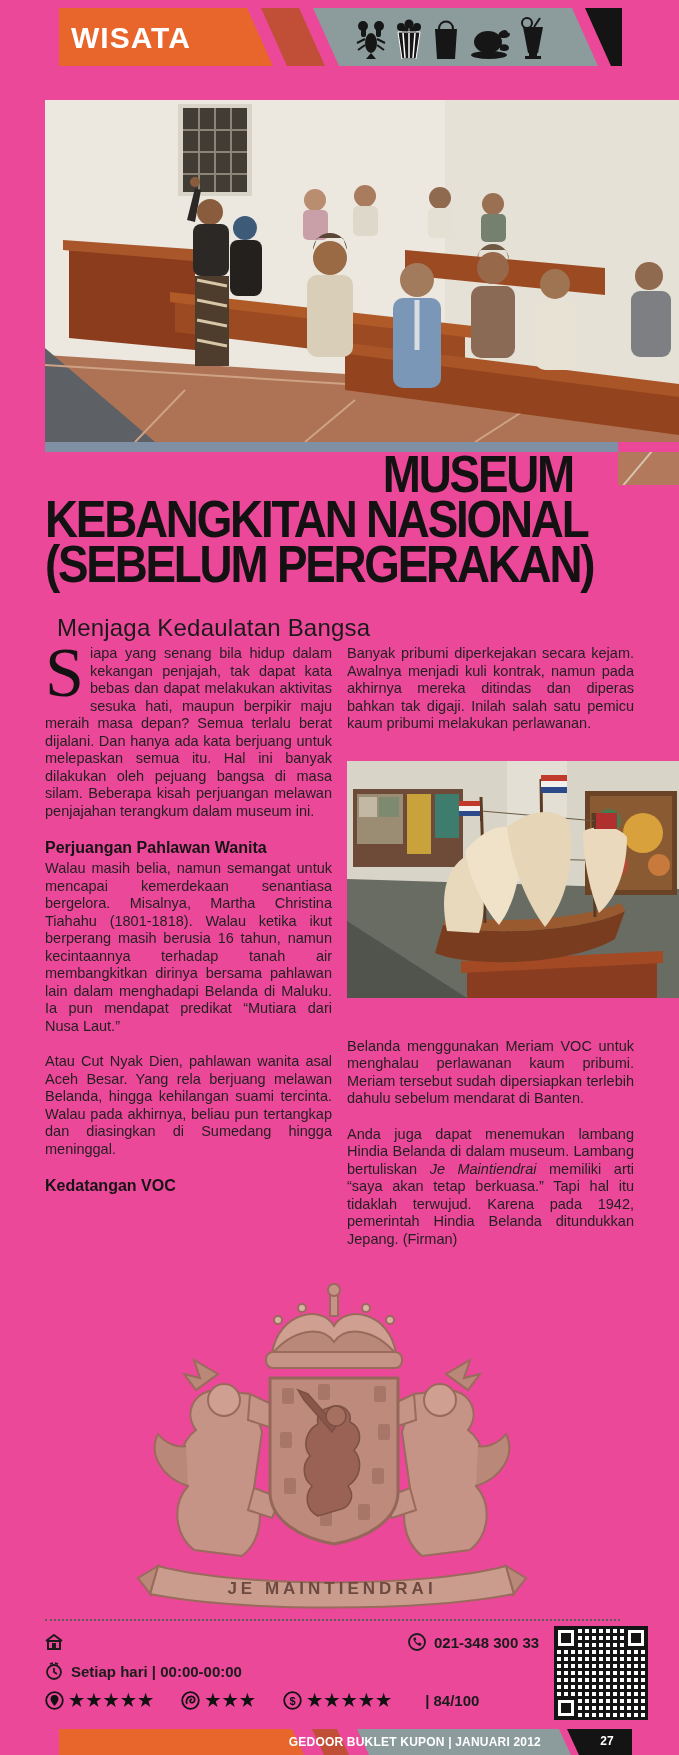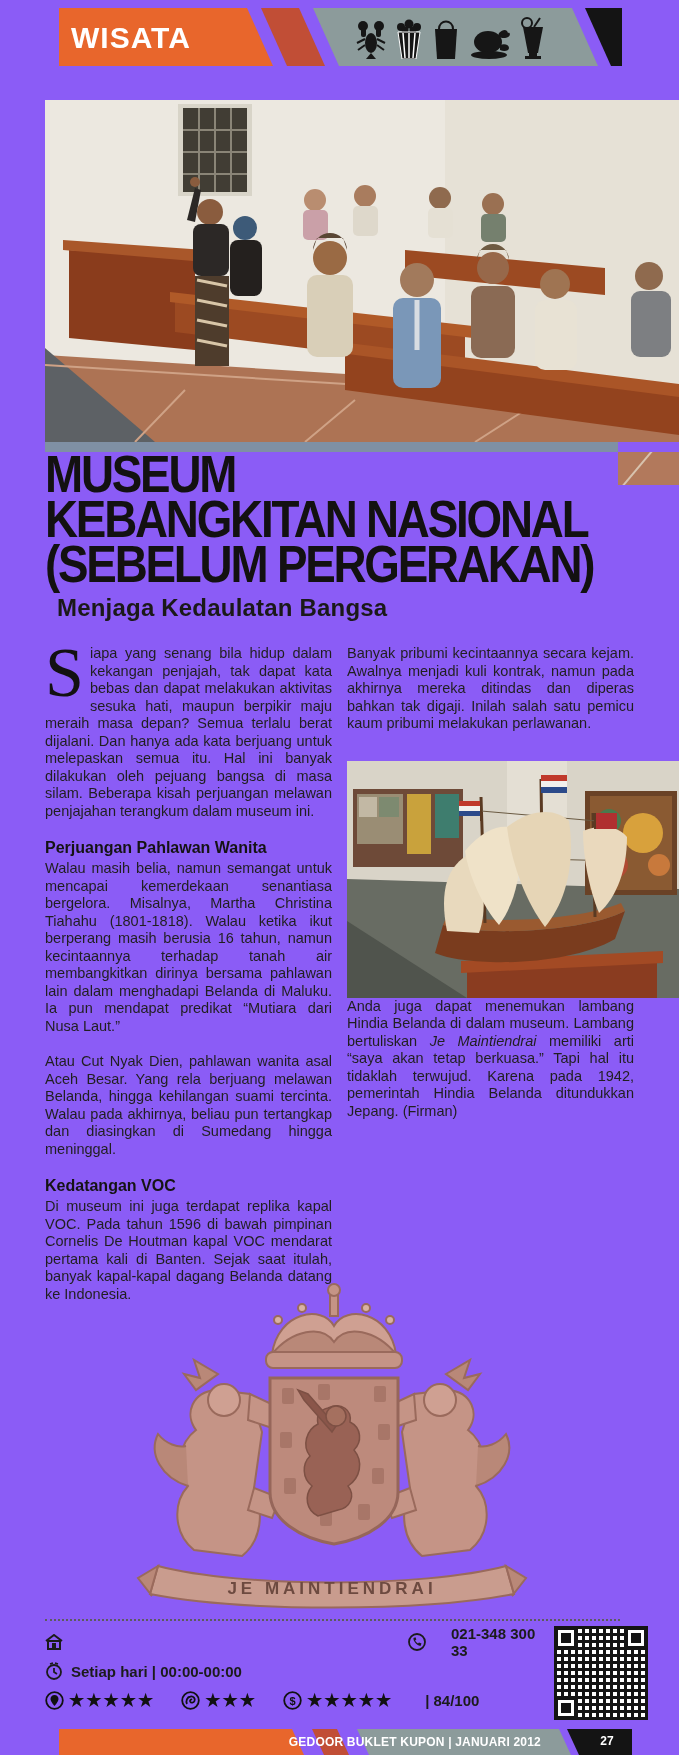--- a/index.html
+++ b/index.html
@@ -1,16 +1,16 @@
 <!DOCTYPE html>
 <html><head>
 <meta charset="utf-8">
 <style>
   html,body{margin:0;padding:0;background:#fff;}
-  .page{position:relative;width:679px;height:1755px;background:#8b5cf6;overflow:hidden;
+  .page{position:relative;width:679px;height:1755px;background:#ec4899;overflow:hidden;
         font-family:"Liberation Sans",sans-serif;color:#1e1c1d;margin:0 auto;}
 
   
   .topbar{position:absolute;left:0;top:8px;width:679px;height:58px;}
   .seg{position:absolute;top:0;height:58px;}
   .seg-orange{left:59px;width:214px;background:#E8662C;
       clip-path:polygon(0 0,188px 0,214px 100%,0 100%);}
   .seg-red{left:261px;width:64px;background:#C14E36;
       clip-path:polygon(0 0,38px 0,64px 100%,26px 100%);}
   .seg-gray{left:313px;width:285px;background:#8C9B9B;
@@ -25,44 +25,44 @@
   
   .photo-main{position:absolute;left:45px;top:100px;width:634px;height:342px;overflow:hidden;background:#ece8e0;}
   .photo-bar{position:absolute;left:45px;top:442px;width:573px;height:10px;background:#7F90A4;}
   .photo-ext{position:absolute;left:618px;top:452px;width:61px;height:33px;background:#b2795c;overflow:hidden;}
   .photo-ext:before{content:"";position:absolute;left:18px;top:-6px;width:2px;height:46px;background:#d8c3ae;transform:rotate(40deg);}
 
   
   .photo-ship{width:332px;height:237px;overflow:hidden;background:#d9d4c8;margin-top:28px;}
 
   
-  .headline{position:absolute;left:45px;top:452px;width:600px;}
+  .headline{position:absolute;left:45px;top:452px;width:600px;text-align:right;}
   .headline .line{font-size:52px;line-height:45px;font-weight:bold;letter-spacing:-2.5px;
       color:#131111;transform:scaleX(0.88);transform-origin:left;white-space:nowrap;}
-  .subtitle{position:absolute;left:57px;top:594px;font-size:24px;font-weight:bold;color:#1b1919;letter-spacing:0.2px;}
+  .subtitle{position:absolute;left:57px;top:614px;font-size:24px;font-weight:normal;color:#1b1919;letter-spacing:0.2px;}
 
   
   .col{position:absolute;top:645px;width:287px;font-size:14.5px;line-height:17.5px;
        text-align:justify;color:#211f20;}
   .col-left{left:45px;}
   .col-right{left:347px;}
   .col p{margin:0 0 18px 0;}
   .col h3{margin:0 0 2px 0;font-size:16px;line-height:20px;color:#151314;}
   .dropcap{float:left;font-family:"Liberation Serif",serif;font-size:70px;line-height:52px;
       padding:2px 6px 0 0;color:#131111;}
 
   
   .emblem{position:absolute;left:122px;top:1282px;width:420px;height:330px;}
 
   
   .sep{position:absolute;left:45px;top:1619px;width:575px;border-top:2px dotted #5c5c5c;}
   .finfo{position:absolute;left:45px;top:1632px;width:500px;font-size:15px;font-weight:bold;color:#1b1b1b;}
   .frow{display:flex;align-items:center;gap:8px;margin-bottom:9px;height:20px;}
   .frow svg{flex:0 0 auto;display:block;}
-  .phone-group{position:absolute;left:363px;top:0;display:flex;align-items:center;gap:25px;height:20px;}
+  .phone-group{position:absolute;left:363px;top:0;display:flex;align-items:center;gap:8px;height:20px;}
   .ratings{display:flex;align-items:center;gap:10px;margin-top:2px;}
   .rgroup{display:flex;align-items:center;gap:5px;margin-right:16px;}
   .stars{font-size:17px;letter-spacing:2px;color:#111;}
   .score{font-size:15px;font-weight:bold;color:#1b1b1b;margin-left:6px;}
   .qr{position:absolute;left:554px;top:1626px;width:94px;height:94px;background:
       repeating-linear-gradient(0deg,#141414 0 3px,transparent 3px 7px),
       repeating-linear-gradient(90deg,#141414 0 3px,#fff 3px 7px);}
   .qr-finder{position:absolute;width:24px;height:24px;border:4px solid #141414;background:#fff;box-sizing:border-box;}
   .qr-finder:after{content:"";position:absolute;inset:3px;background:#141414;}
   .qr-f1{left:0;top:0;} .qr-f2{right:0;top:0;} .qr-f3{left:0;bottom:0;}
@@ -205,25 +205,24 @@
     <div class="line">(SEBELUM PERGERAKAN)</div>
   </div>
   <div class="subtitle">Menjaga Kedaulatan Bangsa</div>
 
   <div class="col col-left">
     <p><span class="dropcap">S</span><span>iapa yang senang bila hidup dalam kekangan penjajah, tak dapat kata bebas dan dapat melakukan aktivitas sesuka hati, maupun berpikir maju meraih masa depan? Semua terlalu berat dijalani. Dan hanya ada kata berjuang untuk melepaskan semua itu. Hal ini banyak dilakukan oleh pejuang bangsa di masa silam. Beberapa kisah perjuangan melawan penjajahan terangkum dalam museum ini.</span></p>
     <h3>Perjuangan Pahlawan Wanita</h3>
     <p>Walau masih belia, namun semangat untuk mencapai kemerdekaan senantiasa bergelora. Misalnya, Martha Christina Tiahahu (1801-1818). Walau ketika ikut berperang masih berusia 16 tahun, namun kecintaannya terhadap tanah air membangkitkan dirinya bersama pahlawan lain dalam menghadapi Belanda di Maluku. Ia pun mendapat predikat “Mutiara dari Nusa Laut.”</p>
     <p>Atau Cut Nyak Dien, pahlawan wanita asal Aceh Besar. Yang rela berjuang melawan Belanda, hingga kehilangan suami tercinta. Walau pada akhirnya, beliau pun tertangkap dan diasingkan di Sumedang hingga meninggal.</p>
     <h3>Kedatangan VOC</h3>
-    <p>Di museum ini juga terdapat replika kapal VOC. Pada tahun 1596 di bawah pimpinan Cornelis De Houtman kapal VOC mendarat pertama kali di Banten. Sejak saat itulah, banyak kapal-kapal dagang Belanda datang ke Indonesia.</p>
   </div>
 
   <div class="col col-right">
-    <p>Banyak pribumi kecintaannya secara kejam. Awalnya menjadi kuli kontrak, namun pada akhirnya mereka ditindas dan diperas bahkan tak digaji. Inilah salah satu pemicu kaum pribumi melakukan perlawanan.</p>
+    <p>Banyak pribumi diperkejakan secara kejam. Awalnya menjadi kuli kontrak, namun pada akhirnya mereka ditindas dan diperas bahkan tak digaji. Inilah salah satu pemicu kaum pribumi melakukan perlawanan.</p>
 
     <div class="photo-ship">
       <svg width="332" height="237" viewBox="0 0 332 237">
         <rect width="332" height="237" fill="#d9d4c8"></rect>
         <rect x="160" y="0" width="60" height="120" fill="#e4dfd4"></rect>
         <polygon points="0,118 332,128 332,237 0,237" fill="#686c63"></polygon>
         <polygon points="0,160 120,237 0,237" fill="#50544d"></polygon>
 
         <rect x="6" y="28" width="110" height="78" fill="#6e4a38"></rect>
         <rect x="10" y="33" width="46" height="50" fill="#9a8d74"></rect>
@@ -260,20 +259,21 @@
             <rect x="194" y="26" width="26" height="6" fill="#2c4a8a"></rect>
           <rect x="112" y="40" width="22" height="5" fill="#c0392b"></rect>
             <rect x="112" y="45" width="22" height="5" fill="#f2f0ec"></rect>
             <rect x="112" y="50" width="22" height="5" fill="#2c4a8a"></rect>
           <rect x="248" y="52" width="22" height="16" fill="#b03030"></rect>
           <path d="M134 36 V60 M248 52 V68" stroke="#5a3a22" stroke-width="2"></path>
         </g>
       </svg>
     </div>
 
+    <p style="margin-top:40px">Belanda menggunakan Meriam VOC untuk menghalau perlawanan kaum pribumi. Meriam tersebut sudah dipersiapkan terlebih dahulu sebelum mendarat di Banten.</p>
     <p><span>Anda juga dapat menemukan lambang Hindia Belanda di dalam museum. Lambang bertuliskan </span><em>Je Maintiendrai</em><span> memiliki arti “saya akan tetap berkuasa.” Tapi hal itu tidaklah terwujud. Karena pada 1942, pemerintah Hindia Belanda ditundukkan Jepang. (Firman)</span></p>
   </div>
 
   <div class="emblem">
     <svg width="420" height="330" viewBox="0 0 420 330">
       <g stroke="#9a6a5c" stroke-width="2">
 
         <rect x="208" y="8" width="8" height="26" fill="#c59486"></rect>
         <circle cx="212" cy="8" r="6" fill="#c59486"></circle>
         <path d="M150 72 C156 30 200 22 212 44 C224 22 268 30 274 72 Z" fill="#cfa092"></path>

